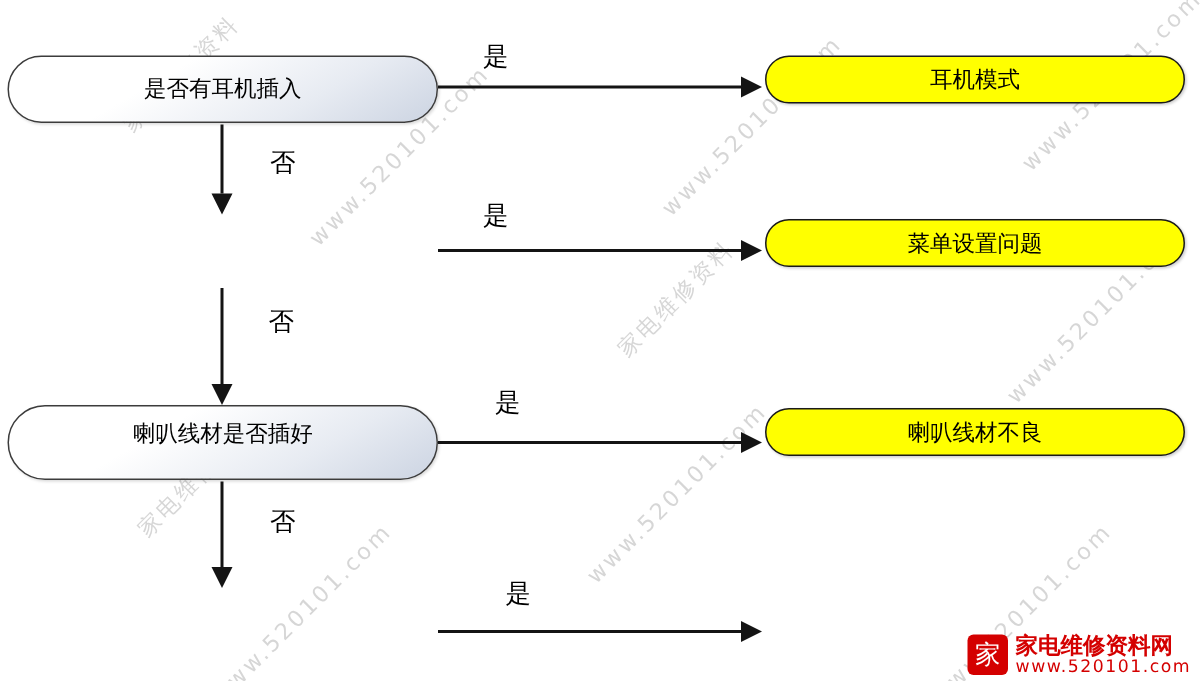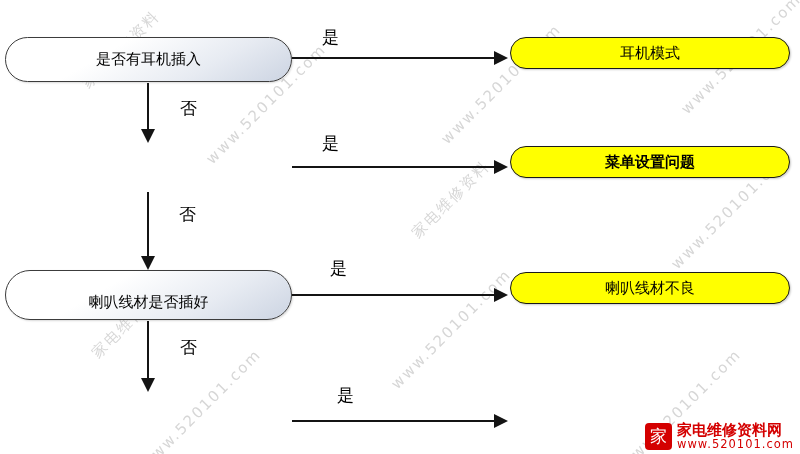--- a/index.html
+++ b/index.html
@@ -6,21 +6,21 @@
   .canvas {
     position:relative; width:800px; height:454px; background:#ffffff;
     overflow:hidden; font-family:"DejaVu Sans","Liberation Sans",sans-serif;
   }
   
   .qbox {
     position:absolute; left:5px; width:287px; box-sizing:border-box;
     border:1.6px solid #3c3c3c; border-radius:31px;
     background:linear-gradient(150deg,#ffffff 35%,#e7ebf2 70%,#ccd4e2 100%);
     display:flex; align-items:center; justify-content:center; text-align:center;
-    font-size:15px; color:#000; padding:7px 16px; line-height:1.35;
+    font-size:15px; color:#000; padding:20px 16px; line-height:1.35;
     box-shadow:1px 1px 2px rgba(0,0,0,0.15);
   }
   
   .rbox {
     position:absolute; left:510px; width:280px; height:32px; box-sizing:border-box;
     border:1.6px solid #1a1a1a; border-radius:22px; background:#ffff00;
     display:flex; align-items:center; justify-content:center; text-align:center;
     font-size:15px; color:#000;
     box-shadow:1px 1px 2px rgba(0,0,0,0.2);
   }
@@ -86,21 +86,21 @@
     <span>耳机模式</span>
   </div>
 
   <div class="vline" style="top:83px; height:46px;"></div>
   <div class="varrow" style="top:129px;"></div>
   <span class="lbl" style="left:180px; top:97px;">否</span>
 
   <div class="hline" style="left:292px; top:166px; width:202px;"></div>
   <div class="harrow" style="left:494px; top:160px;"></div>
   <span class="lbl" style="left:322px; top:132px;">是</span>
-  <div class="rbox" style="top:146px;font-weight:bold;">
+  <div class="rbox" style="top:146px;">
     <span>菜单设置问题</span>
   </div>
 
   <div class="vline" style="top:192px; height:64px;"></div>
   <div class="varrow" style="top:256px;"></div>
   <span class="lbl" style="left:179px; top:203px;">否</span>
 
   <div class="qbox" style="top:270px; height:50px;align-items:flex-end;">
     <span>喇叭线材是否插好</span>
   </div>

